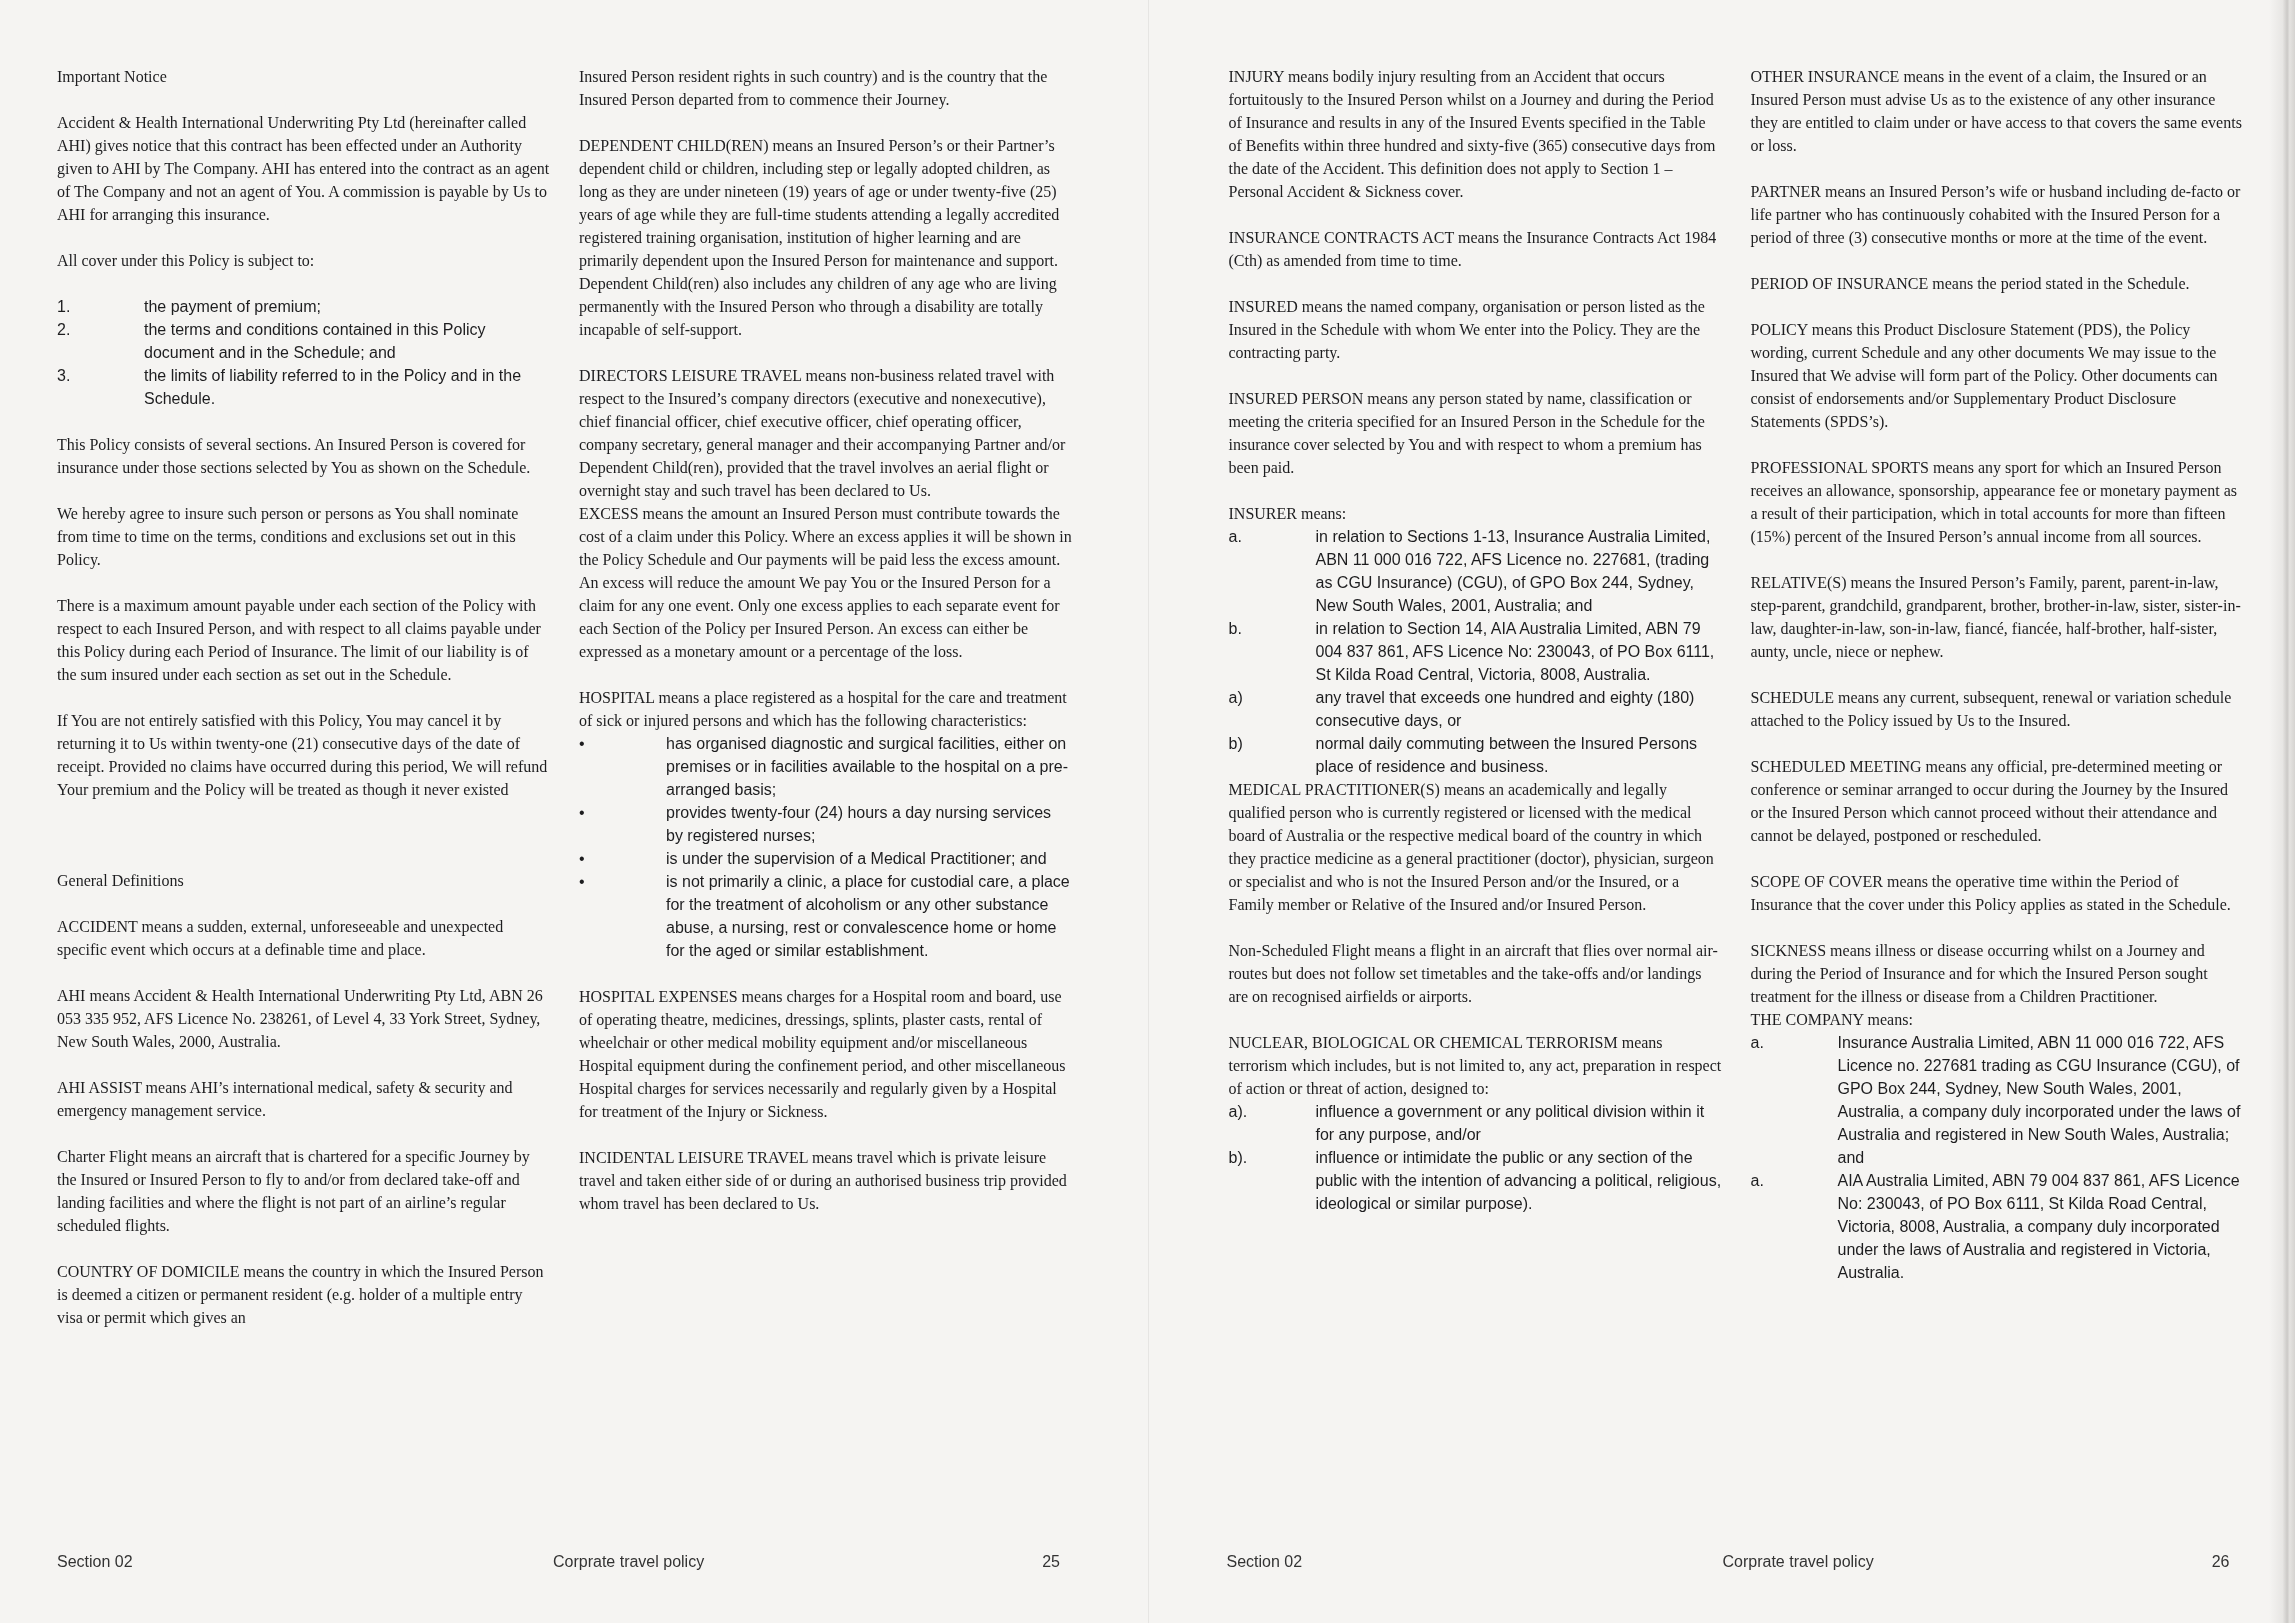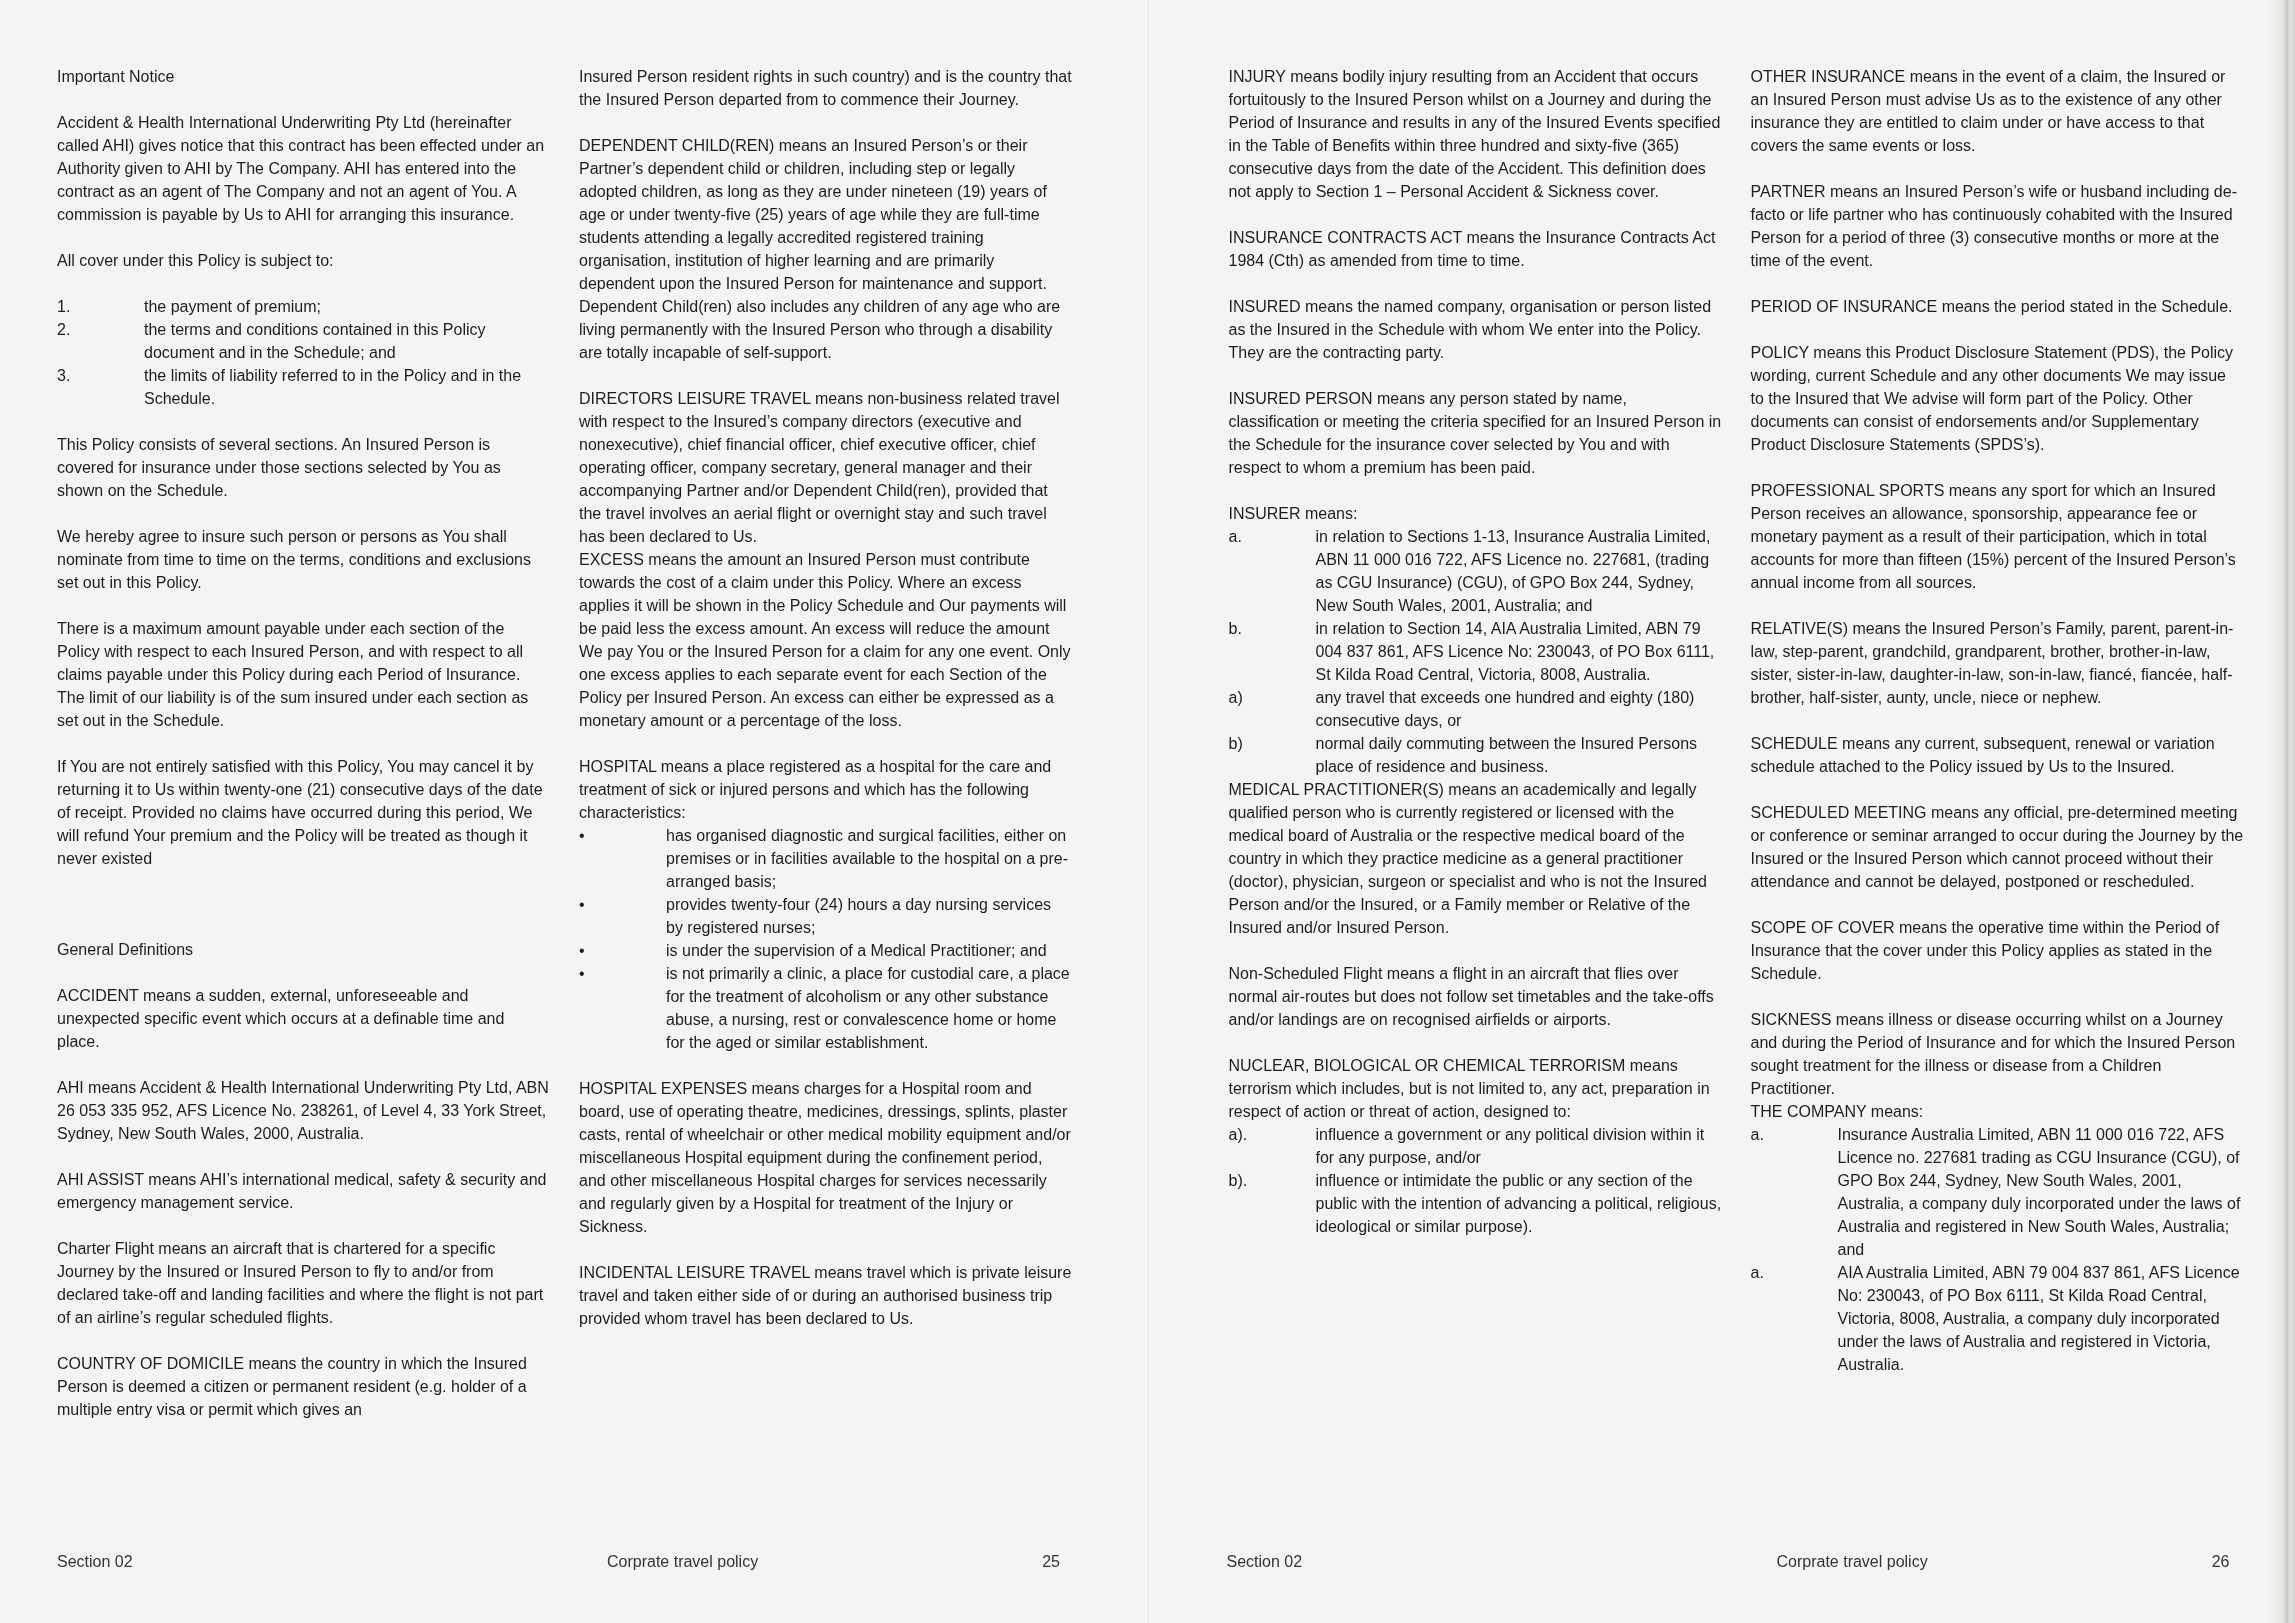--- a/index.html
+++ b/index.html
@@ -34,20 +34,21 @@
     gap: 29px;
   }
   .column {
     width: 493px;
     flex: none;
     font-size: 16px;
     line-height: 23px;
   }
   .para {
     margin: 23px 0 0 0;
+    font-family: Liberation Serif, serif;
   }
   .column > :first-child { margin-top: 0; }
   .list { margin-top: 23px; }
   .tight { margin-top: 0 !important; }
   .gap-xl { margin-top: 68px !important; }
   .list-item {
     position: relative;
     padding-left: 87px;
   }
   .list-item .marker {
@@ -58,21 +59,21 @@
   .page-footer {
     position: absolute;
     top: 1553px;
     height: 19px;
     font-size: 16px;
     color: #333333;
   }
   .page-left  .page-footer { left: 57px;  width: 1015px; }
   .page-right .page-footer { left: 78px; width: 1015px; }
   .footer-section { position: absolute; left: 0; }
-  .footer-title   { position: absolute; left: 550px; }
+  .footer-title   { position: absolute; left: 496px; }
   .footer-page    { position: absolute; right: 12px; }
   .page-edge {
     position: absolute;
     top: 0;
     right: 0;
     width: 26px;
     height: 100%;
     pointer-events: none;
     background: linear-gradient(to right,
       rgba(110,105,100,0) 0%,

